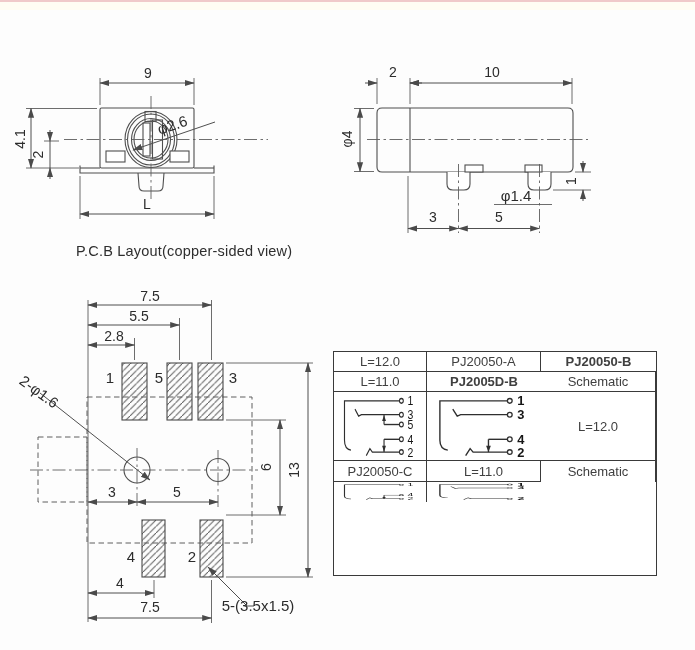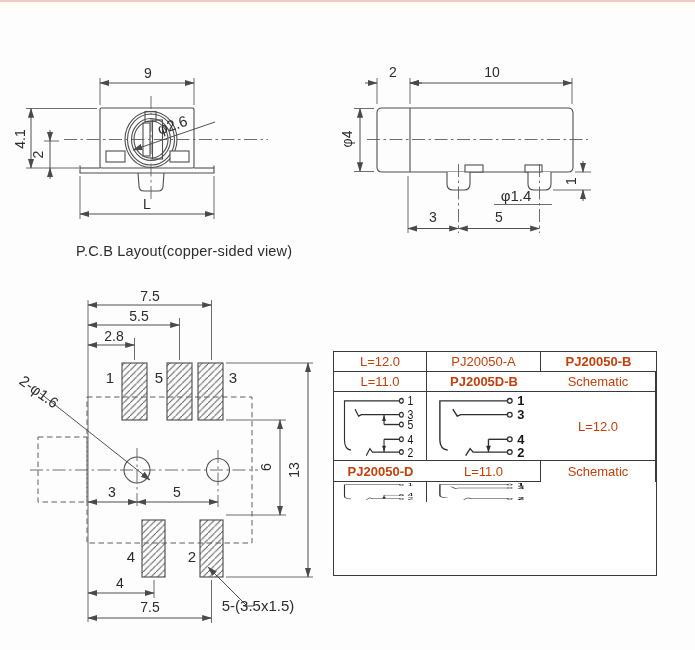--- a/index.html
+++ b/index.html
@@ -17,21 +17,21 @@
   .cl{stroke:#5e5e5e;stroke-width:0.9;stroke-dasharray:13 3.5 2.5 3.5;fill:none;}
   .dash{stroke:#5e5e5e;stroke-width:1;stroke-dasharray:5.5 3.5;fill:none;}
   .pad{fill:url(#hatch);stroke:#4a4a4a;stroke-width:1.1;}
   .txt{font-family:"Liberation Sans",sans-serif;font-size:14px;fill:#2c2c2c;text-anchor:middle;}
   .txt15{font-family:"Liberation Sans",sans-serif;font-size:15px;fill:#2c2c2c;text-anchor:middle;}
   
   .spec-table{position:absolute;left:333px;top:351px;width:322px;height:223px;
       border:1.5px solid #3a3a3a;display:grid;
       grid-template-columns:93px 114px 1fr;
       grid-template-rows:20px 20px 69px 21px 20px 1fr;
-      background:#fff;color:#c2410c;}
+      background:#fff;color:#404040;}
   .cell{border-right:1px solid #3a3a3a;border-bottom:1px solid #3a3a3a;
       display:flex;align-items:center;justify-content:center;
       font-size:13px;overflow:hidden;}
   .cell.last-col{border-right:none;font-weight:bold;}
   .cell.last-row{border-bottom:none;}
   .sch-svg{display:block;width:100%;height:100%;}
   .s{stroke:#2f2f2f;stroke-width:1.4;fill:none;}
   .sf{fill:#2f2f2f;stroke:none;}
   .pc{fill:#ffffff;stroke:#2f2f2f;stroke-width:1.3;}
   .pt{font-family:"Liberation Sans",sans-serif;font-size:13px;fill:#161616;}
@@ -254,21 +254,21 @@
       <circle class="pc" cx="83.5" cy="48" r="2.4"></circle>
         <circle class="pc" cx="83.5" cy="61" r="2.4"></circle>
       <text class="pt" x="91" y="13.5">1</text>
       <text class="pt" x="91" y="27.5">3</text>
       <text class="pt" x="91" y="52.5">4</text>
       <text class="pt" x="91" y="65.5">2</text>
     </svg>
   </div>
 
   <div class="cell">L=12.0</div>
-  <div class="cell last-col">PJ20050-D</div>
+  <div class="cell">PJ20050-C</div>
 
   <div class="cell">L=11.0</div>
 
   <div class="cell last-row">Schematic</div>
   <div class="cell last-row">
     <svg class="sch-svg" viewBox="0 0 114 73" preserveAspectRatio="none">
       <path class="s" d="M83,10 H13 V52 Q13,61 21,62"></path>
       <line class="s" x1="62" y1="48" x2="81" y2="48"></line>
       <line class="s" x1="62" y1="48" x2="62" y2="61"></line>
       <polygon class="sf" points="59.6,54.5 64.4,54.5 62,61"></polygon>

